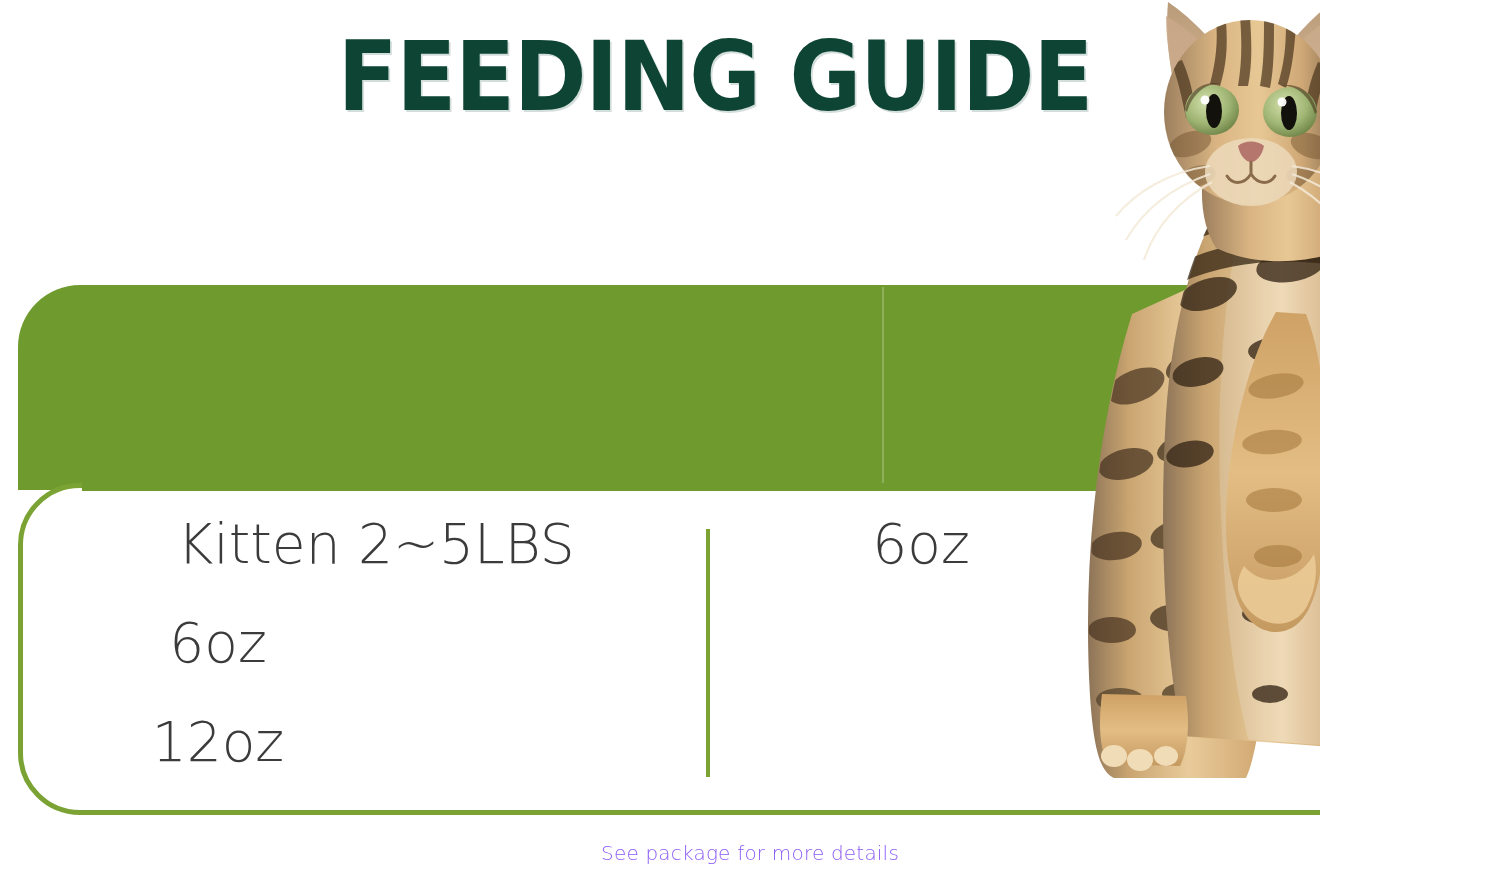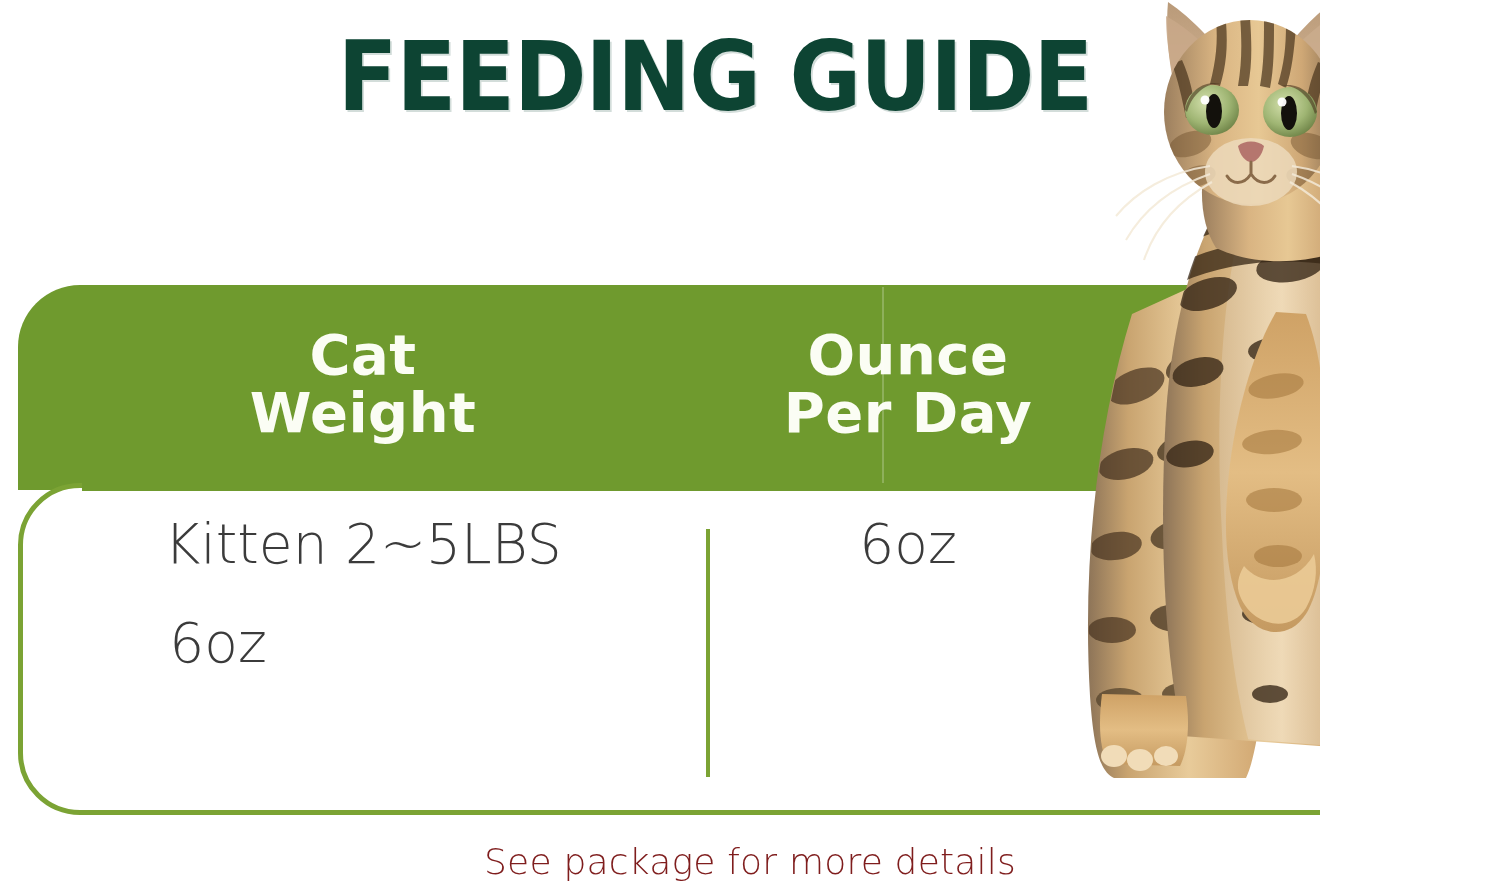--- a/index.html
+++ b/index.html
@@ -85,37 +85,37 @@
     position:relative;height:99px;display:flex;align-items:center;
   }
   .cell{
     font-family:"DejaVu Sans","Liberation Sans",sans-serif;
     font-weight:300;
     color:#3b3b3b;
     font-size:55px;
     line-height:1;
     white-space:nowrap;
   }
-  .cell.weight{width:690px;text-align:center;display:flex;align-items:center;justify-content:center;}
+  .cell.weight{width:690px;text-align:center;display:flex;align-items:center;justify-content:center;padding-left:13px;}
   .cell.ounce{width:400px;text-align:left;display:flex;align-items:center;justify-content:center;}
 
   
   .row-divider{
     position:absolute;left:688px;top:34px;width:4px;height:248px;
     background:#7ba334;
   }
 
   
   .footer{
     position:absolute;left:0;top:841px;width:1500px;
     text-align:center;
     font-family:"DejaVu Sans","Liberation Sans",sans-serif;
     font-weight:300;
-    font-size:36px;
-    color:#7f1d1d;
+    font-size:20px;
+    color:#8b5cf6;
     letter-spacing:.2px;
   }
 
   
   .cat{
     position:absolute;left:1040px;top:-6px;width:420px;height:805px;
     pointer-events:none;
   }
 </style>
 </head>
@@ -124,45 +124,36 @@
 <div id="stage">
 
   <div class="title">FEEDING GUIDE</div>
 
   <div class="card-wrap">
 
     <div class="hdr-block"></div>
     <div class="body-block"></div>
     <div class="fuse"></div>
 
-    <div class="hdr-labels">
-      <div class="hdr-cell c1">
-        <span>Cat</span>
-        <span>Weight</span>
-      </div>
-      <div class="hdr-cell c2">
-        <span>Ounce</span>
-        <span>Per Day</span>
-      </div>
-    </div>
     <div class="hdr-divider"></div>
 
     <div class="rows">
       <div class="row-divider"></div>
 
       <div class="row">
         <div class="cell weight">Kitten 2~5LBS</div>
         <div class="cell ounce">6oz</div>
       </div>
 
       <div class="row">
         <div class="cell ounce">6oz</div>
       </div>
 
       <div class="row">
+        <div class="cell ounce">12oz</div>
       </div>
     </div>
   </div>
 
   <svg class="cat" viewBox="0 0 420 805">
     <defs>
       <linearGradient id="furBody" x1="0" y1="0" x2="1" y2="0">
         <stop offset="0%" stop-color="#8d7458"></stop>
         <stop offset="18%" stop-color="#c9a470"></stop>
         <stop offset="45%" stop-color="#e8cb9a"></stop>

